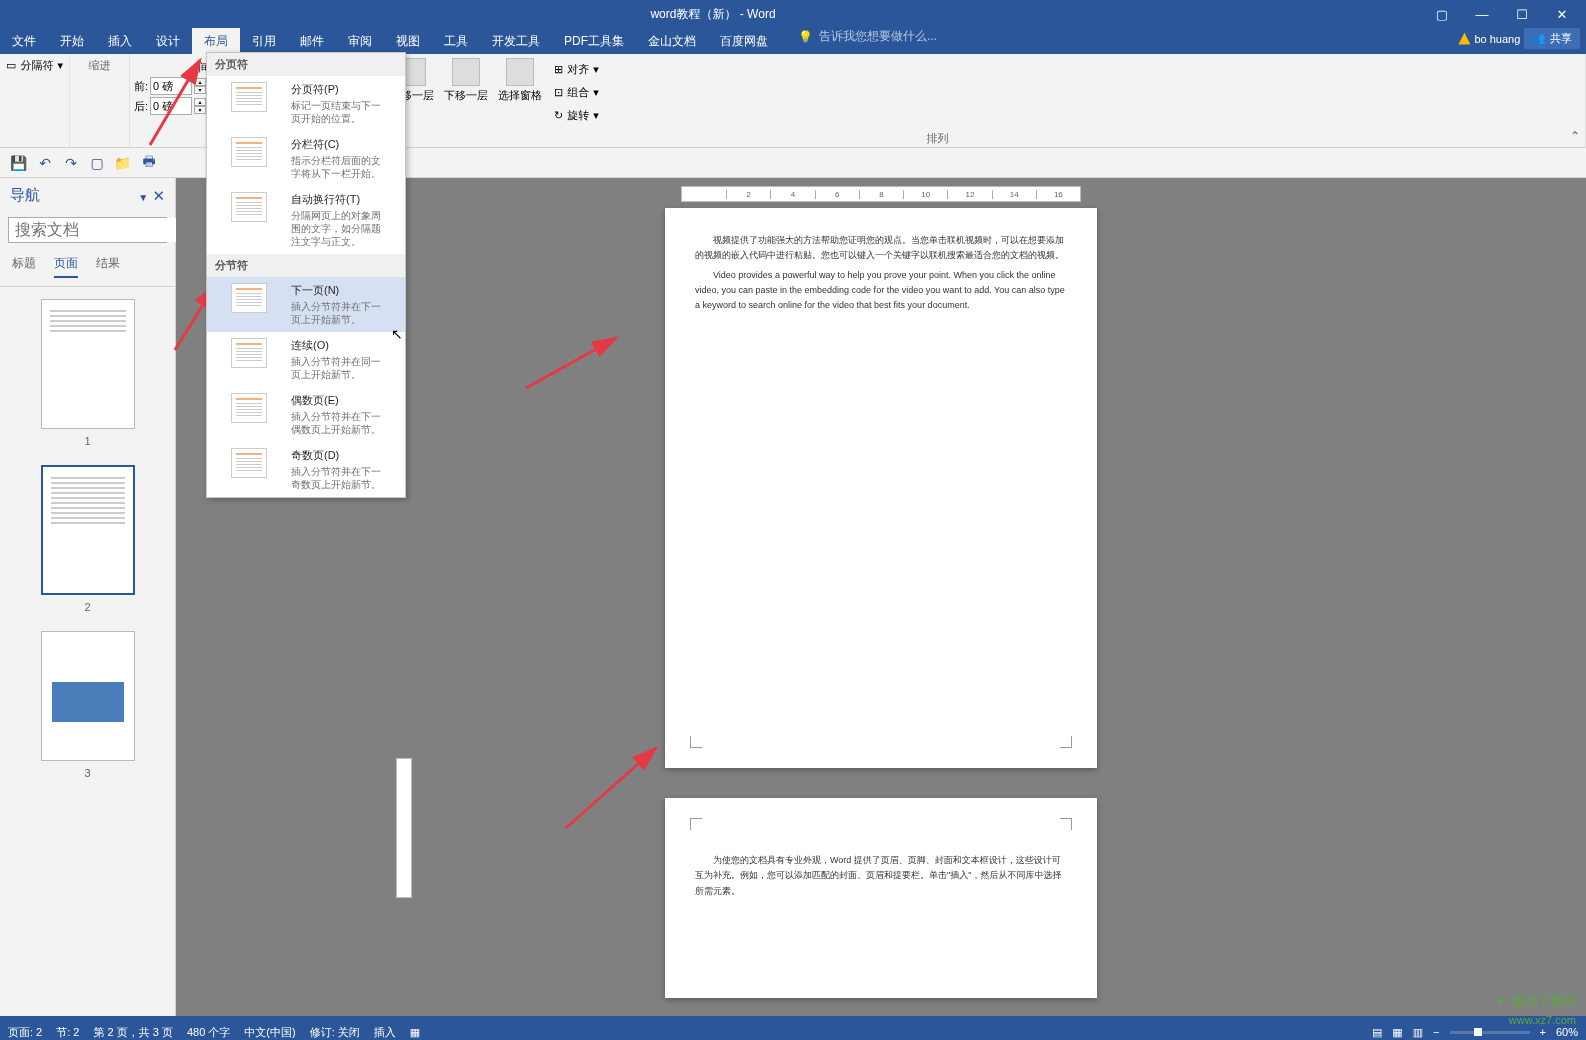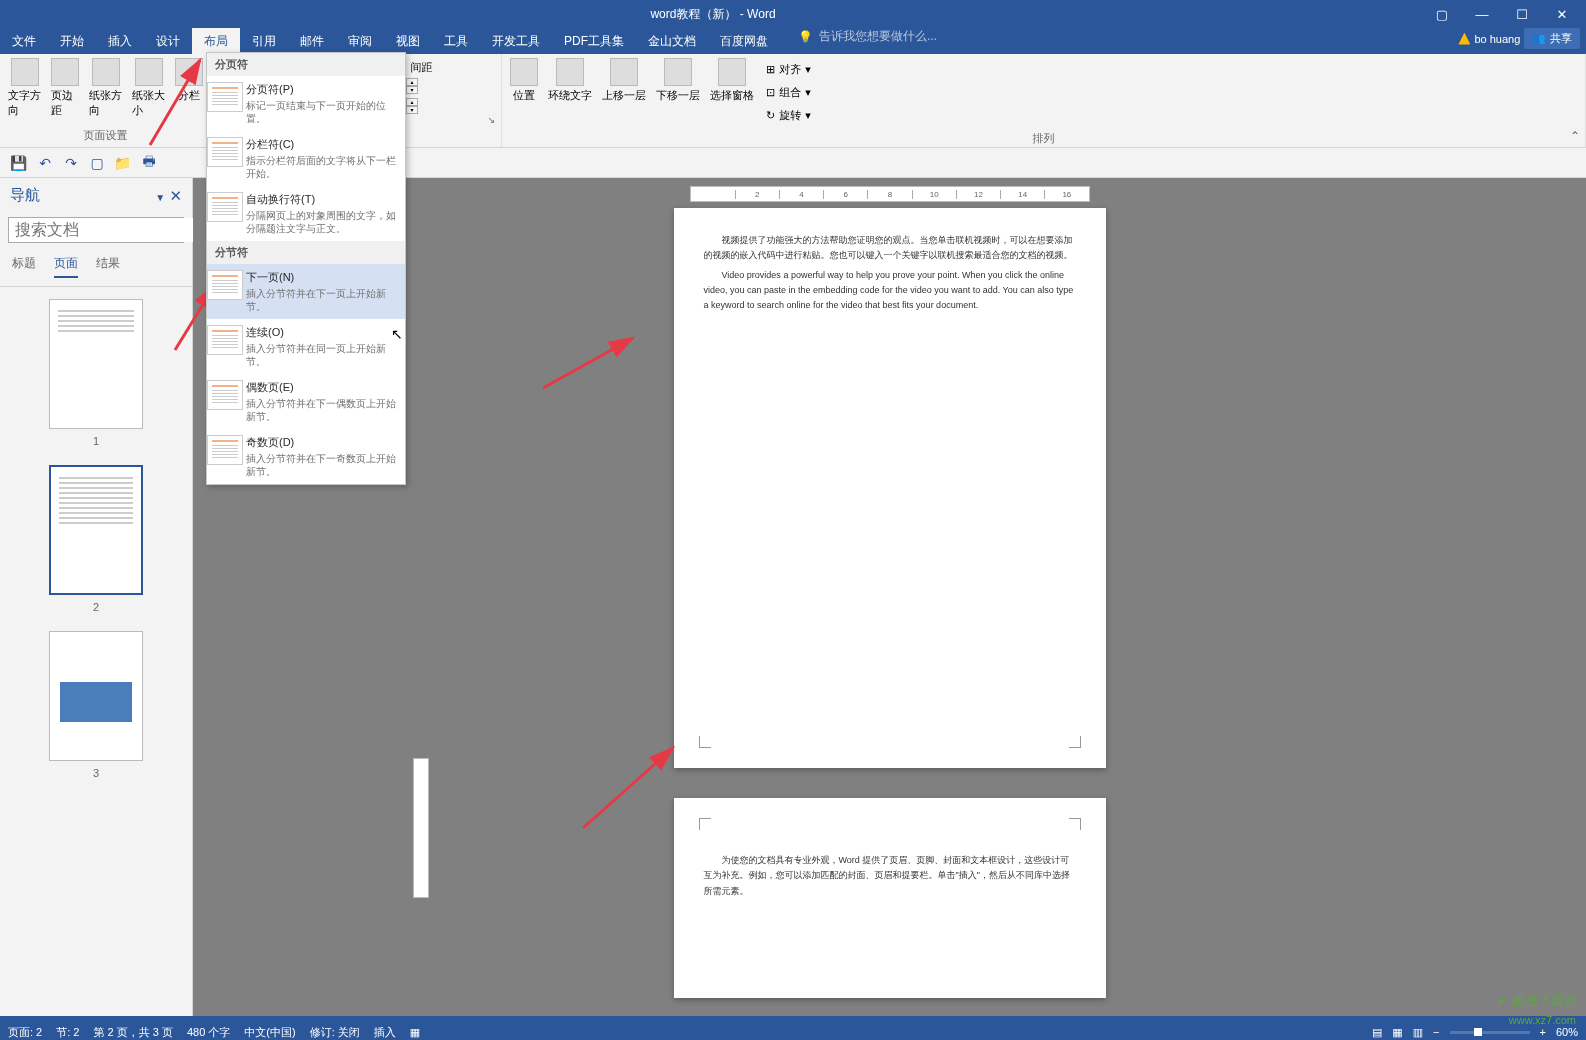--- a/index.html
+++ b/index.html
@@ -21,21 +21,21 @@
 .ribbon-bigbtn{display:flex;flex-direction:column;align-items:center;padding:2px 4px;gap:2px}
 .ribbon-icon{width:28px;height:28px;background:#ddd;border:1px solid #bbb}
 .ribbon-smallrow{display:flex;align-items:center;gap:4px;padding:2px}
 .spinner{display:flex;align-items:center;gap:2px}
 .spinner input{width:42px;height:18px;font-size:11px;border:1px solid #ababab;padding:0 2px}
 .spinarrows{display:flex;flex-direction:column}
 .spinarrows span{width:12px;height:8px;border:1px solid #ababab;background:#f8f8f8;font-size:6px;text-align:center;line-height:6px}
 .qat{height:30px;background:#f3f3f3;display:flex;align-items:center;gap:8px;padding:0 10px;border-bottom:1px solid #d4d4d4}
 .qat-ico{width:18px;height:18px;display:flex;align-items:center;justify-content:center;color:#2b579a;font-size:14px}
 .main{display:flex;height:838px}
-.nav-pane{width:193px;background:#f3f3f3;border-right:1px solid #d4d4d4;display:flex;flex-direction:column}
+.nav-pane{width:176px;background:#f3f3f3;border-right:1px solid #d4d4d4;display:flex;flex-direction:column}
 .nav-header{padding:8px 10px;display:flex;align-items:center;justify-content:space-between;color:#2b579a;font-size:15px}
 .nav-search{margin:4px 8px;display:flex;border:1px solid #ababab;background:#fff}
 .nav-search input{flex:1;border:none;outline:none;padding:3px 6px;font-size:16px}
 .nav-search-btn{width:24px;display:flex;align-items:center;justify-content:center;border-left:1px solid #ababab;color:#2b579a}
 .nav-tabs{display:flex;gap:18px;padding:8px 12px;font-size:12px;border-bottom:1px solid #d4d4d4}
 .nav-tab{color:#666}
 .nav-tab.active{color:#2b579a;border-bottom:2px solid #2b579a;padding-bottom:4px}
 .thumbs{flex:1;overflow:auto;padding:12px 0;display:flex;flex-direction:column;align-items:center;gap:18px}
 .thumb{width:94px;height:130px;background:#fff;border:1px solid #bbb;position:relative}
 .thumb.sel{border:2px solid #2b579a}
@@ -48,21 +48,21 @@
 .vruler{position:absolute;left:220px;top:580px;width:16px;height:140px;background:#fff;border:1px solid #bbb}
 .page{width:432px;background:#fff;margin:30px auto 20px;box-shadow:0 2px 6px rgba(0,0,0,.3);padding:25px 30px;font-size:9px;line-height:1.7;color:#333;position:relative;min-height:560px}
 .page2{min-height:200px}
 .crop{position:absolute;width:12px;height:12px;border:1px solid #999}
 .crop.tl{top:20px;left:25px;border-right:none;border-bottom:none}
 .crop.tr{top:20px;right:25px;border-left:none;border-bottom:none}
 .crop.bl{bottom:20px;left:25px;border-right:none;border-top:none}
 .crop.br{bottom:20px;right:25px;border-left:none;border-top:none}
 .dropdown{position:absolute;top:52px;left:206px;width:200px;background:#fff;border:1px solid #c6c6c6;box-shadow:2px 2px 6px rgba(0,0,0,.25);z-index:100;font-size:11px}
 .dd-section{padding:4px 8px;background:#f0f0f0;color:#5a5a5a;font-weight:bold;font-size:11px}
-.dd-item{display:flex;gap:3px;padding:6px 0}
+.dd-item{display:flex;gap:24px;padding:6px 24px}
 .dd-item:hover,.dd-item.hov{background:#d5e1f2}
 .dd-icon{width:36px;height:30px;background:#fff;border:1px solid #ccc;flex-shrink:0;position:relative}
 .dd-icon::before{content:"";position:absolute;top:4px;left:4px;right:4px;height:2px;background:#f4b183}
 .dd-icon::after{content:"";position:absolute;top:9px;left:4px;right:4px;bottom:4px;background:repeating-linear-gradient(#ccc,#ccc 1px,transparent 1px,transparent 3px)}
 .dd-text{flex:1}
 .dd-title{color:#262626;margin-bottom:2px}
 .dd-desc{color:#707070;font-size:10px;line-height:1.3}
 .statusbar{height:32px;background:#2b579a;color:#fff;display:flex;align-items:center;font-size:11px;padding:0 8px;gap:14px}
 .statusbar-right{margin-left:auto;display:flex;align-items:center;gap:10px}
 .zoom-slider{width:80px;height:3px;background:#5577aa;position:relative}
@@ -111,45 +111,20 @@
     <span class="warn-icon"></span>
     <span>bo huang</span>
     <span class="share-btn">
       <span>👥</span>
       <span>共享</span>
     </span>
   </div>
 </div>
 
 <div class="ribbon">
-  <div class="ribbon-group" style="width:212px">
-    <div class="ribbon-group-content">
-      <div class="ribbon-bigbtn">
-          <div class="ribbon-icon"></div>
-          <span>文字方向</span>
-        </div>
-      <div class="ribbon-bigbtn">
-          <div class="ribbon-icon"></div>
-          <span>页边距</span>
-        </div>
-      <div class="ribbon-bigbtn">
-          <div class="ribbon-icon"></div>
-          <span>纸张方向</span>
-        </div>
-      <div class="ribbon-bigbtn">
-          <div class="ribbon-icon"></div>
-          <span>纸张大小</span>
-        </div>
-      <div class="ribbon-bigbtn">
-          <div class="ribbon-icon"></div>
-          <span>分栏</span>
-        </div>
-    </div>
-    <div class="ribbon-group-label">页面设置</div>
-  </div>
   <div class="ribbon-group" style="width:70px">
     <div class="ribbon-smallrow">▭ <span>分隔符</span> ▾</div>
   </div>
   <div class="ribbon-group" style="width:60px">
     <div class="ribbon-group-label">缩进</div>
   </div>
   <div class="ribbon-group" style="width:160px">
     <div style="display:flex;flex-direction:column;gap:2px;padding-top:4px">
       <div style="text-align:center">间距</div>
       <div class="spinner">

